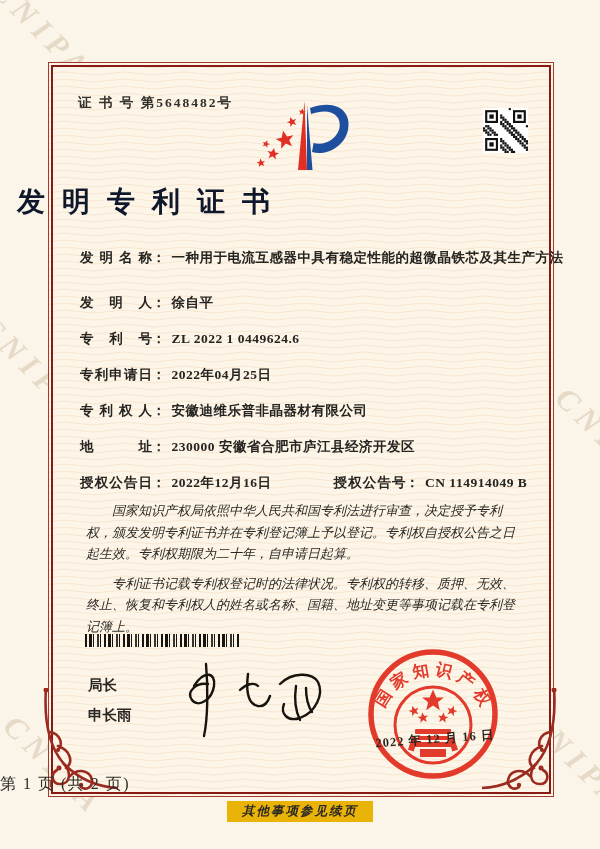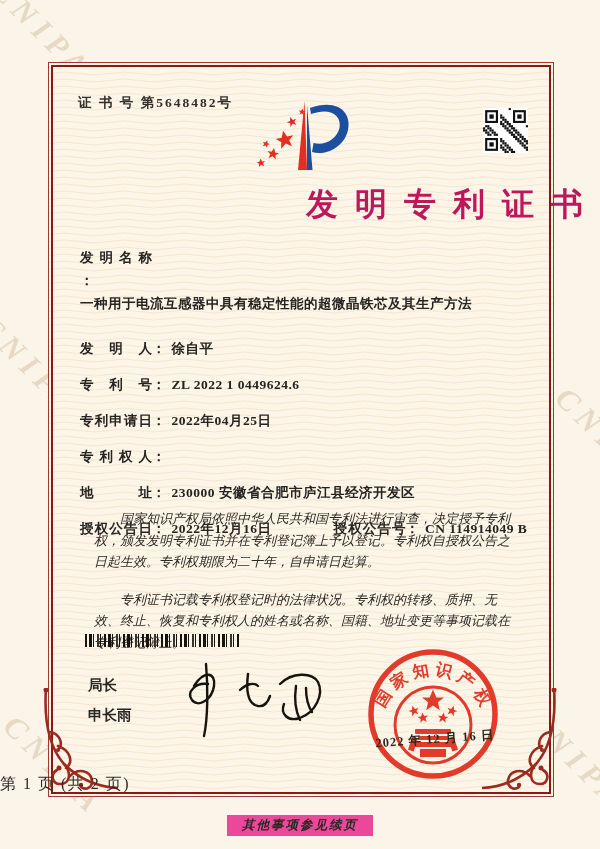--- a/index.html
+++ b/index.html
@@ -7,50 +7,50 @@
         font-family:"Liberation Serif","DejaVu Serif",serif;color:#222;}
   .wm{position:absolute;font-family:"Liberation Serif",serif;font-style:italic;font-weight:bold;
       font-size:31px;letter-spacing:7px;color:rgba(199,182,152,.42);transform:rotate(45deg);
       white-space:nowrap;pointer-events:none;}
   .frame{position:absolute;left:48px;top:62px;width:504px;height:733px;border:1px solid #a0392e;background:#fdf6e8;}
   .frame-inner{position:absolute;left:2px;top:2px;right:2px;bottom:2px;border:2px solid #871a15;}
   .guilloche{position:absolute;left:0;top:0;width:100%;height:100%;}
   .cert-no{position:absolute;left:78px;top:94px;font-size:13.5px;letter-spacing:2px;color:#33302c;font-weight:600;}
   .logo{position:absolute;left:252px;top:97px;}
   .qr{position:absolute;left:483px;top:108px;width:45px;height:45px;background:#fff;}
-  .title{position:absolute;left:0;top:183px;width:100%;text-align:right;font-size:32px;font-weight:bold;
-         letter-spacing:17px;text-indent:17px;color:#be185d;}
+  .title{position:absolute;left:0;top:183px;width:100%;text-align:left;font-size:28px;font-weight:bold;
+         letter-spacing:17px;text-indent:17px;color:#0f172a;}
   .fields{position:absolute;left:80px;top:246px;width:450px;font-size:13.5px;font-weight:600;color:#262421;}
   .frow{display:flex;margin-bottom:13px;line-height:23px;white-space:nowrap;}
-  .frow.first{margin-bottom:22px;flex-direction:column;}
+  .frow.first{margin-bottom:22px;}
   .flabel{display:inline-block;width:72px;text-align:justify;text-align-last:justify;flex:none;}
   .fcolon{flex:none;margin-right:6px;}
   .fvalue{flex:none;letter-spacing:.5px;}
   .grant{display:flex;}
   .grant .pair2{margin-left:62px;display:flex;}
   .legal{position:absolute;left:78px;top:492px;width:448px;font-size:13px;line-height:21.5px;
          font-style:italic;font-weight:500;color:#2b2824;}
-  .legal p{margin:16px;text-indent:2em;font-style:italic;}
+  .legal p{margin:8px;text-indent:2em;font-style:italic;}
   .barcode{position:absolute;left:85px;top:634px;width:156px;height:13px;
     background:repeating-linear-gradient(90deg,#17140f 0 2px,transparent 2px 4px,#17140f 4px 7px,
       transparent 7px 8px,#17140f 8px 9px,transparent 9px 12px,#3a352c 12px 14px,transparent 14px 15px,
       #17140f 15px 16px,transparent 16px 19px);}
   .officer-title{position:absolute;left:88px;top:676px;font-size:14.5px;font-weight:bold;color:#2a2723;
                  font-family:"Liberation Sans",sans-serif;text-align:right;}
   .officer-name{position:absolute;left:88px;top:706px;font-size:14.5px;font-weight:bold;color:#2a2723;
                 font-family:"Liberation Sans",sans-serif;}
   .signature{position:absolute;left:168px;top:656px;}
   .seal{position:absolute;left:366px;top:643px;}
   .seal-date{position:absolute;left:360px;top:731px;width:150px;text-align:center;font-size:12.5px;
              font-weight:bold;color:#2c2620;transform:rotate(-4deg);letter-spacing:1px;}
   .page-info{position:absolute;left:0;top:774px;width:100%;font-size:16px;
              letter-spacing:1.5px;color:#2e2b26;}
-  .footer-note{position:absolute;left:50%;top:801px;transform:translateX(-50%);background:#ec4899;
+  .footer-note{position:absolute;left:50%;top:801px;transform:translateX(-50%);background:#eab308;
                padding:2px 15px;font-size:12.5px;font-style:italic;font-weight:600;color:#2b2824;
-               letter-spacing:2px;white-space:nowrap;margin-top:14px;}
+               letter-spacing:2px;white-space:nowrap;}
   .corner{position:absolute;top:688px;}
   .corner.left{left:36px;}
   .corner.right{right:36px;transform:scaleX(-1);}
   svg text{font-family:"Liberation Serif","DejaVu Serif",serif;}
 </style>
 </head>
 <body>
 
 <div class="page">
 
@@ -221,20 +221,21 @@
       <span class="fvalue">ZL 2022 1 0449624.6</span>
     </div>
     <div class="frow">
       <span class="flabel">专利申请日</span>
         <span class="fcolon">：</span>
       <span class="fvalue">2022年04月25日</span>
     </div>
     <div class="frow">
       <span class="flabel">专利权人</span>
         <span class="fcolon">：</span>
+      <span class="fvalue">安徽迪维乐普非晶器材有限公司</span>
     </div>
     <div class="frow">
       <span class="flabel">地址</span>
         <span class="fcolon">：</span>
       <span class="fvalue">230000 安徽省合肥市庐江县经济开发区</span>
     </div>
     <div class="frow grant">
       <span class="flabel">授权公告日</span>
         <span class="fcolon">：</span>
       <span class="fvalue">2022年12月16日</span>

